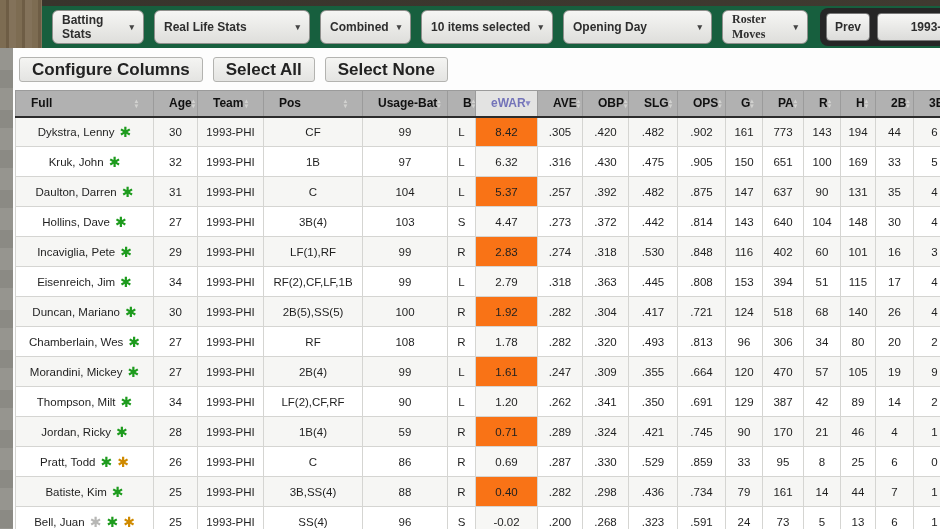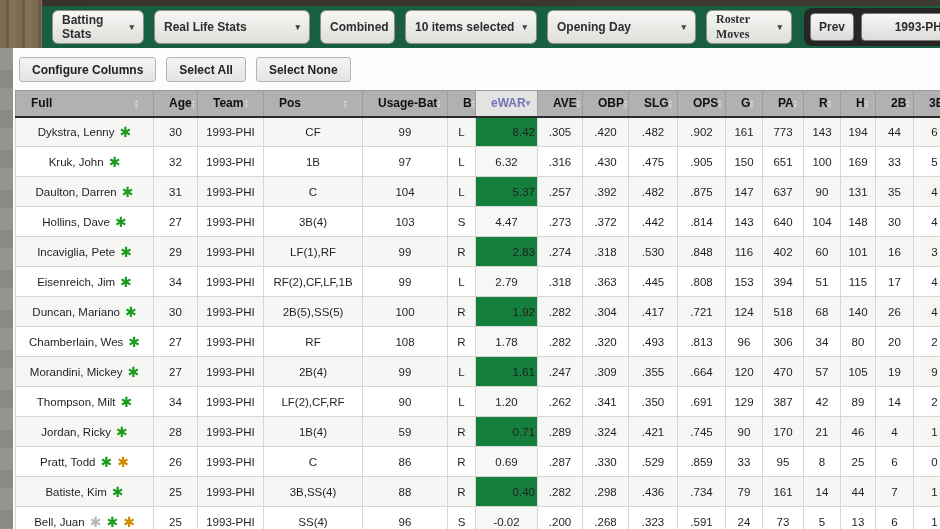--- a/index.html
+++ b/index.html
@@ -53,21 +53,21 @@
   
   .panel {
     position:absolute; left:13px; top:48px; width:927px; height:481px;
     background:#fdfdfd; overflow:hidden;
   }
   .actions { display:flex; gap:10px; margin:9px 0 0 6px; }
   .action-btn {
     height:25px; padding:0 12px;
     background:linear-gradient(#f4f4f2,#e4e4e2);
     border:1px solid #b3b3b0; border-radius:3px;
-    font-size:12px; font-weight:bold; color:#222;
+    font-size:17px; font-weight:bold; color:#222;
     display:flex; align-items:center; cursor:pointer;
   }
   
   table { border-collapse:collapse; table-layout:fixed; width:940px; margin:8px 0 0 2px; }
   th {
     height:26px; background:#b1b1b1; border:1px solid #9b9b9b;
     border-bottom:2px solid #2c2c2c;
     font-size:12px; font-weight:bold; color:#111;
     text-align:left; padding:0 15px; cursor:pointer;
     white-space:nowrap; overflow:hidden;
@@ -76,41 +76,41 @@
   th.sorted { background:#e3e3e2; color:#7373b9; }
   .sort-glyph { display:flex; flex-direction:column; line-height:5px; font-size:6.5px; color:#d2d2d0; }
   .sort-desc { font-size:9px; color:#8686c6; line-height:9px; }
   td {
     height:30px; border:1px solid #d5d5d2;
     font-size:11.5px; color:#1f1f1f; text-align:center;
     white-space:nowrap; overflow:hidden; padding:0 2px;
   }
   tr.odd td { background:#f6f6f4; }
   tr.even td { background:#ffffff; }
-  tr.odd td.ewar { background:#15803d;text-align:right; }
+  tr.odd td.ewar { background:#f97316; }
   tr.even td.ewar { background:#f7f7f5; }
   .badge { font-size:14px; margin-left:5px; vertical-align:-1px; line-height:1; }
 </style>
 </head>
 <body>
 
 <div class="wood"></div>
 <div class="wall"></div>
 <div class="topstrip"></div>
 
 <div class="toolbar">
   <div class="dd" style="width:92px">
     <span>Batting Stats</span>
     <span class="caret">▾</span>
   </div>
   <div class="dd" style="width:156px">
     <span>Real Life Stats</span>
     <span class="caret">▾</span>
   </div>
-  <div class="dd" style="width:75px">
+  <div class="dd" style="width:91px">
     <span>Combined</span>
     <span class="caret">▾</span>
   </div>
   <div class="dd" style="width:132px">
     <span>10 items selected</span>
     <span class="caret">▾</span>
   </div>
   <div class="dd" style="width:149px">
     <span>Opening Day</span>
     <span class="caret">▾</span>

